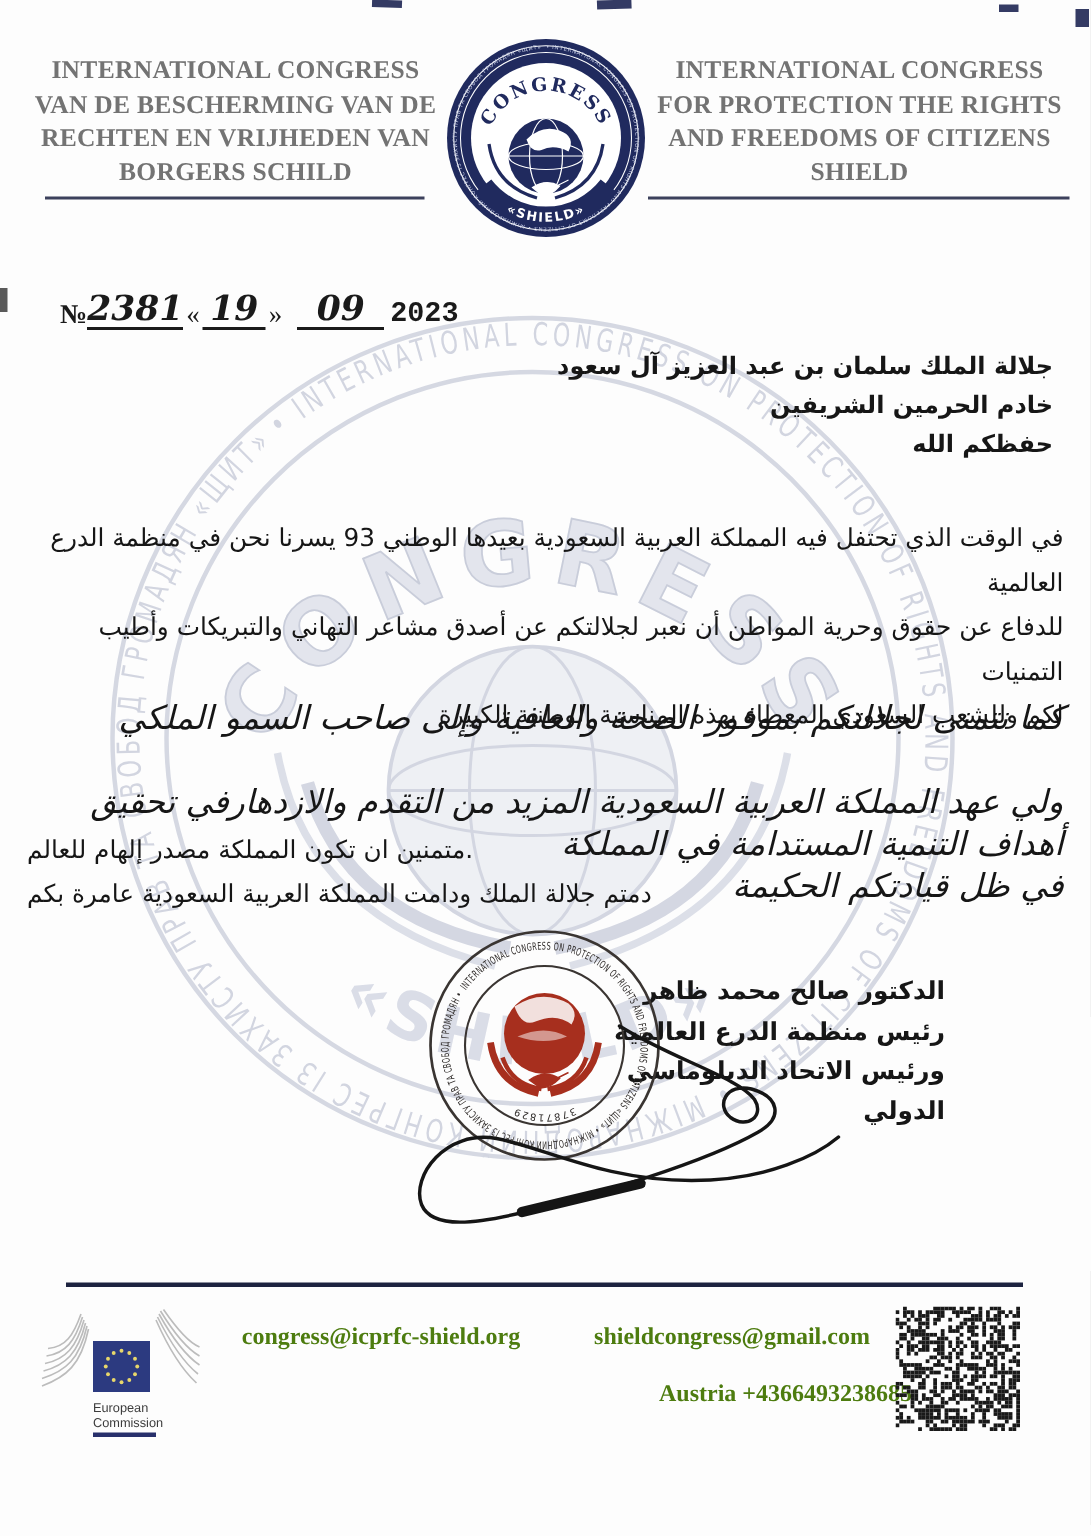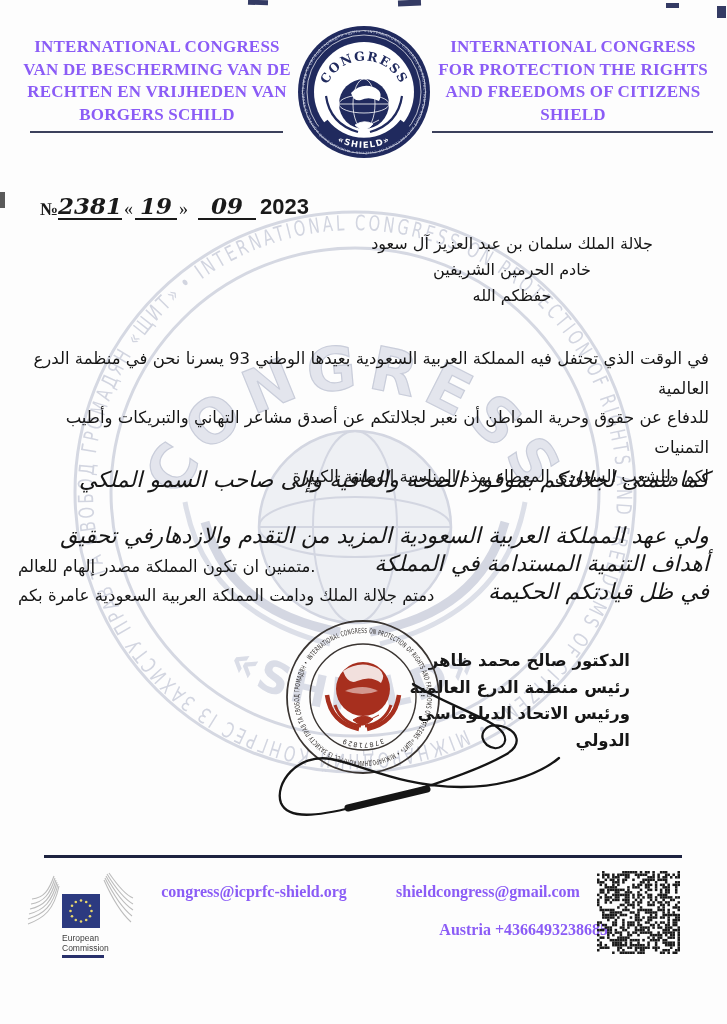--- a/index.html
+++ b/index.html
@@ -1,55 +1,55 @@
 <!DOCTYPE html>
 <html><head>
 <meta charset="utf-8">
 <style>
   html,body{margin:0;padding:0;background:#e9e9e9;}
   .page{position:relative;width:727px;height:1024px;background:#fdfdfd;overflow:hidden;
         font-family:"Liberation Serif",serif;}
   
-  .header-title{position:absolute;color:#8b5cf6;font-weight:bold;font-size:17px;
+  .header-title{position:absolute;color:#737373;font-weight:bold;font-size:17px;
         line-height:22.5px;text-align:center;white-space:pre-line;letter-spacing:.2px;}
   .title-nl{left:22px;top:36px;width:270px;}
   .title-en{left:426px;top:36px;width:294px;}
   .header-rule{position:absolute;height:2px;background:#3c415c;}
   .rule-nl{left:30px;top:131px;width:253px;}
   .rule-en{left:432px;top:131px;width:281px;}
   .logo-svg{position:absolute;left:296px;top:24px;}
   
   .refline{position:absolute;left:40px;top:194px;display:flex;align-items:flex-end;color:#1a1a1a;}
   .ref-no{font-size:18px;font-weight:600;}
   .hand{font-family:"DejaVu Serif",serif;font-style:italic;font-weight:bold;font-size:23px;
         line-height:23px;transform:rotate(-4deg);}
   .seg{border-bottom:2px solid #1a1a1a;display:inline-block;text-align:center;}
   .seg-number{min-width:54px;}
   .seg-day{min-width:42px;}
   .seg-month{min-width:58px;margin-left:8px;}
   .ref-quote{font-size:18px;margin:0 2px;}
-  .ref-year{font-family:Liberation Sans, sans-serif;font-size:22px;font-weight:600;margin-left:4px;}
+  .ref-year{font-family:Liberation Mono, monospace;font-size:19px;font-weight:600;margin-left:4px;}
   
   .arabic{position:absolute;direction:rtl;font-family:"DejaVu Sans",sans-serif;color:#161616;
         white-space:pre-line;}
-  .addressee{right:25px;top:231px;width:380px;text-align:center;font-weight:normal;
+  .addressee{right:25px;top:231px;width:380px;text-align:right;font-weight:bold;
         font-size:16px;line-height:26px;}
   .para1{left:18px;top:344px;width:691px;text-align:right;font-size:16.5px;line-height:29.5px;}
   .para2{left:18px;top:438px;width:691px;text-align:right;font-size:22px;line-height:28px;font-style:italic;}
   .prince{font-weight:bold;}
   .para3{left:18px;top:552px;width:691px;text-align:left;font-size:16.5px;line-height:29px;}
   .sigblock{right:97px;top:648px;width:260px;font-weight:bold;
         font-size:16.5px;line-height:26.5px;}
   
   .watermark-svg{position:absolute;left:45px;top:182px;pointer-events:none;}
   .stamp-svg{position:absolute;left:284px;top:618px;}
   .signature-svg{position:absolute;left:0;top:0;pointer-events:none;}
   
   .footer-rule{position:absolute;left:44px;top:855px;width:638px;height:3px;background:#1d2340;}
-  .footer-text{position:absolute;font-weight:bold;color:#8b5cf6;font-size:16px;text-align:center;}
+  .footer-text{position:absolute;font-weight:bold;color:#4d7c0f;font-size:16px;text-align:center;}
   .email-org{left:143px;top:883px;width:222px;}
   .phone-belgium{left:150px;top:921px;width:208px;}
   .email-gmail{left:382px;top:883px;width:212px;text-align:center;}
   .phone-austria{left:408px;top:921px;width:200px;text-align:right;}
   .eu-logo-svg{position:absolute;left:26px;top:872px;}
   .eu-label{position:absolute;left:62px;top:933px;font-family:"Liberation Sans",sans-serif;
         font-size:8.5px;color:#3c3c3c;line-height:10px;white-space:pre-line;}
   .eu-underline{position:absolute;left:62px;top:955px;width:42px;height:3px;background:#28306b;}
   .qr{position:absolute;left:597px;top:871px;width:83px;height:83px;}
   

